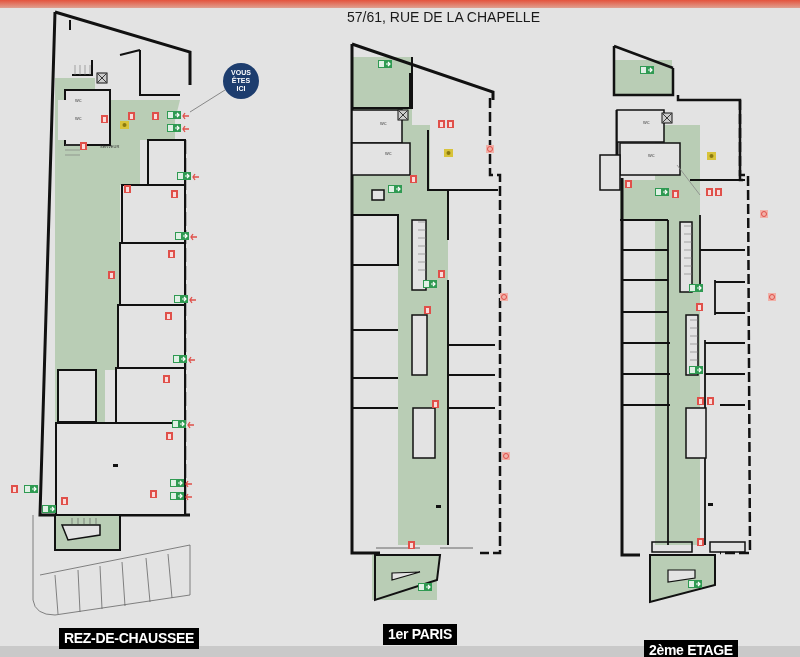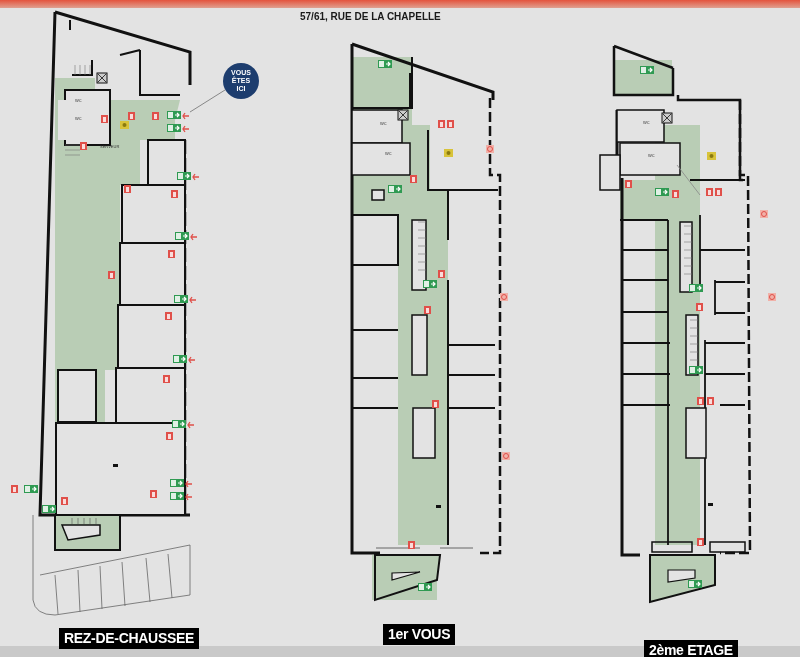--- a/index.html
+++ b/index.html
@@ -16,21 +16,21 @@
   .board {
     position: absolute; left: 0; top: 8px; width: 800px; height: 640px;
     background: #e3e3e3;
   }
   .bottom-band {
     position: absolute; left: 0; top: 646px; width: 800px; height: 11px;
     background: #c9c9c9;
   }
   .address {
     position: absolute; left: 300px; top: 10px; width: 240px;
-    text-align: left; font-size: 10px; line-height: 14px; color: #1a1a1a; font-weight: bold;
+    text-align: right; font-size: 14px; line-height: 14px; color: #1a1a1a;
   }
   .address div { white-space: nowrap; }
   svg.plan { position: absolute; left: 0; top: 0; }
   .floor-label {
     position: absolute; background: #000000; color: #fff;
     font-weight: bold; font-size: 14px; padding: 2px 5px; line-height: 17px;
     white-space: nowrap; letter-spacing: -0.3px;
   }
   .you-are-here {
     position: absolute; left: 223px; top: 63px; width: 36px; height: 36px;
@@ -252,14 +252,14 @@
   </g>
 </svg>
 
 <div class="you-are-here">
   <span>VOUS</span>
   <span>ÊTES</span>
   <span>ICI</span>
 </div>
 
 <div class="floor-label" style="left:59px; top:628px;">REZ-DE-CHAUSSEE</div>
-<div class="floor-label" style="left:383px; top:624px;">1er VOUS</div>
+<div class="floor-label" style="left:383px; top:624px;">1er PARIS</div>
 <div class="floor-label" style="left:644px; top:604px;margin-top:36px;">2ème ETAGE</div>
 
 </body></html>

